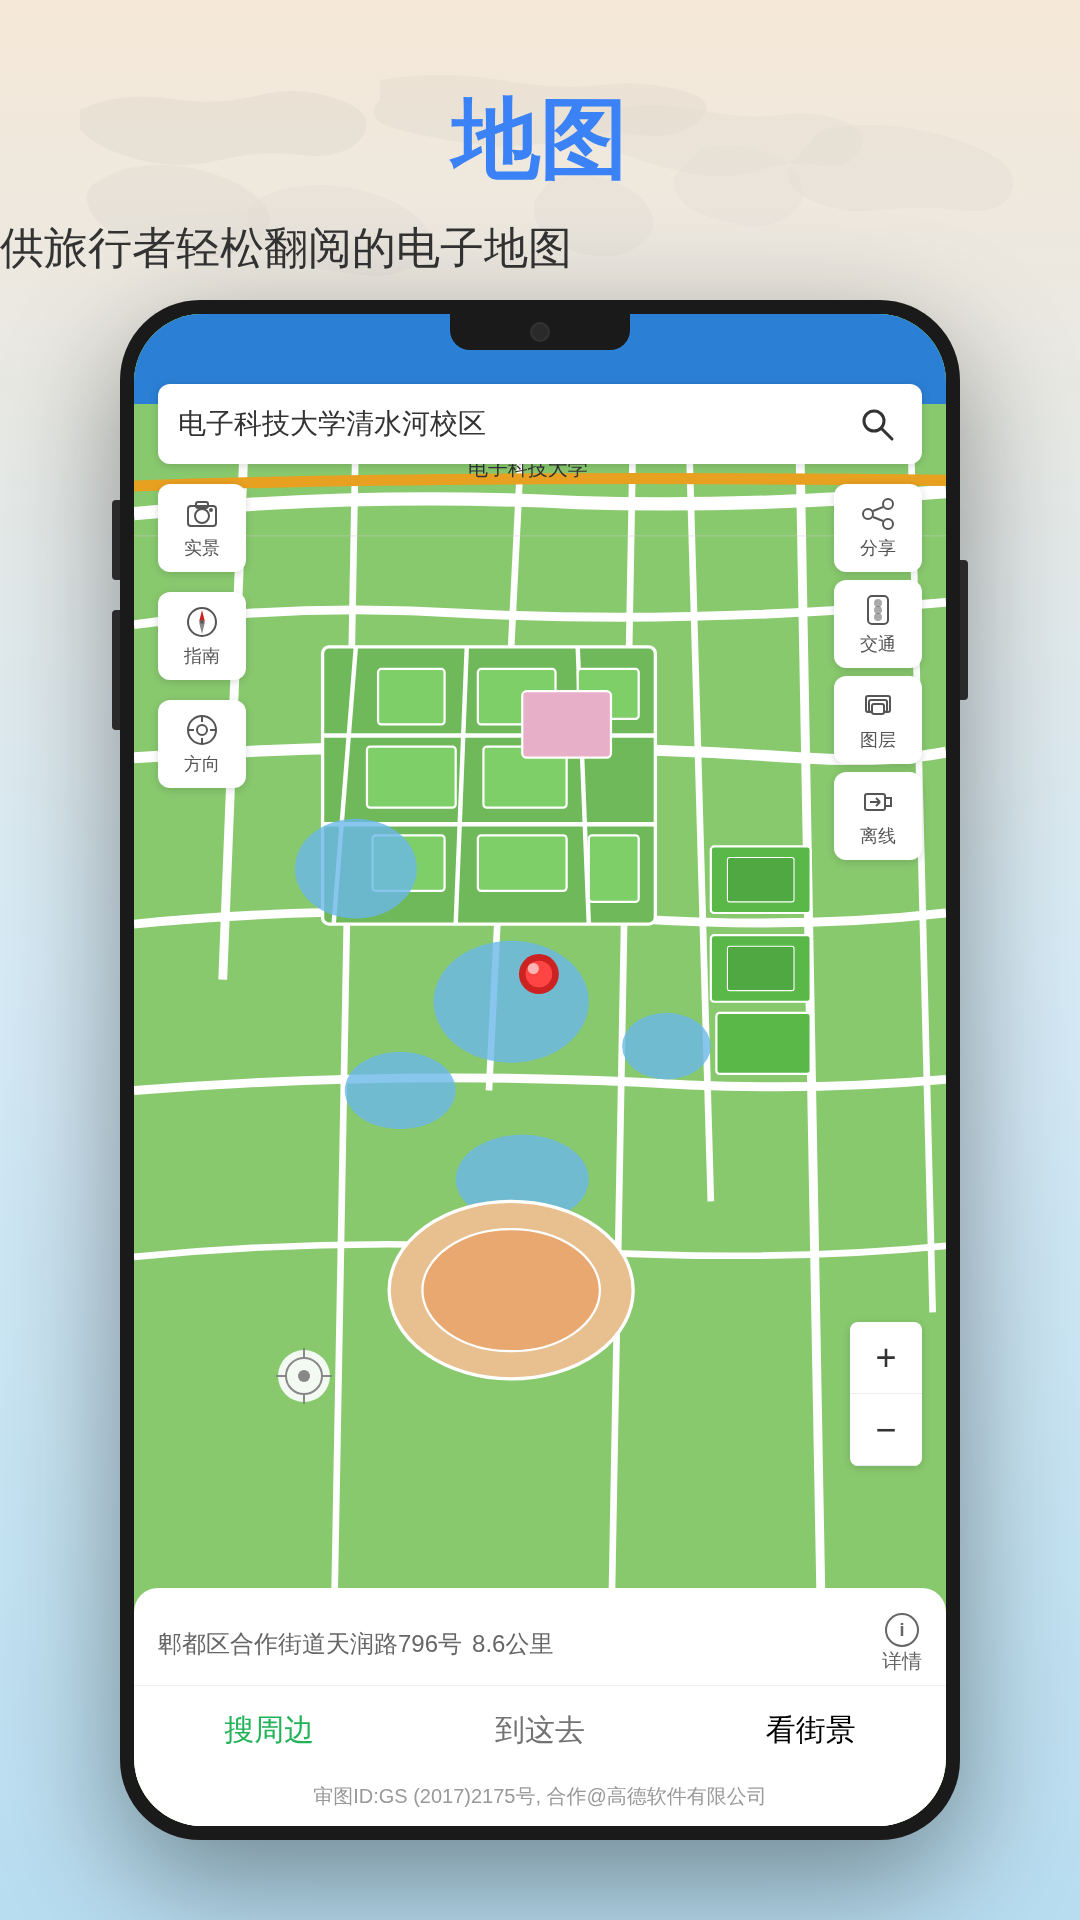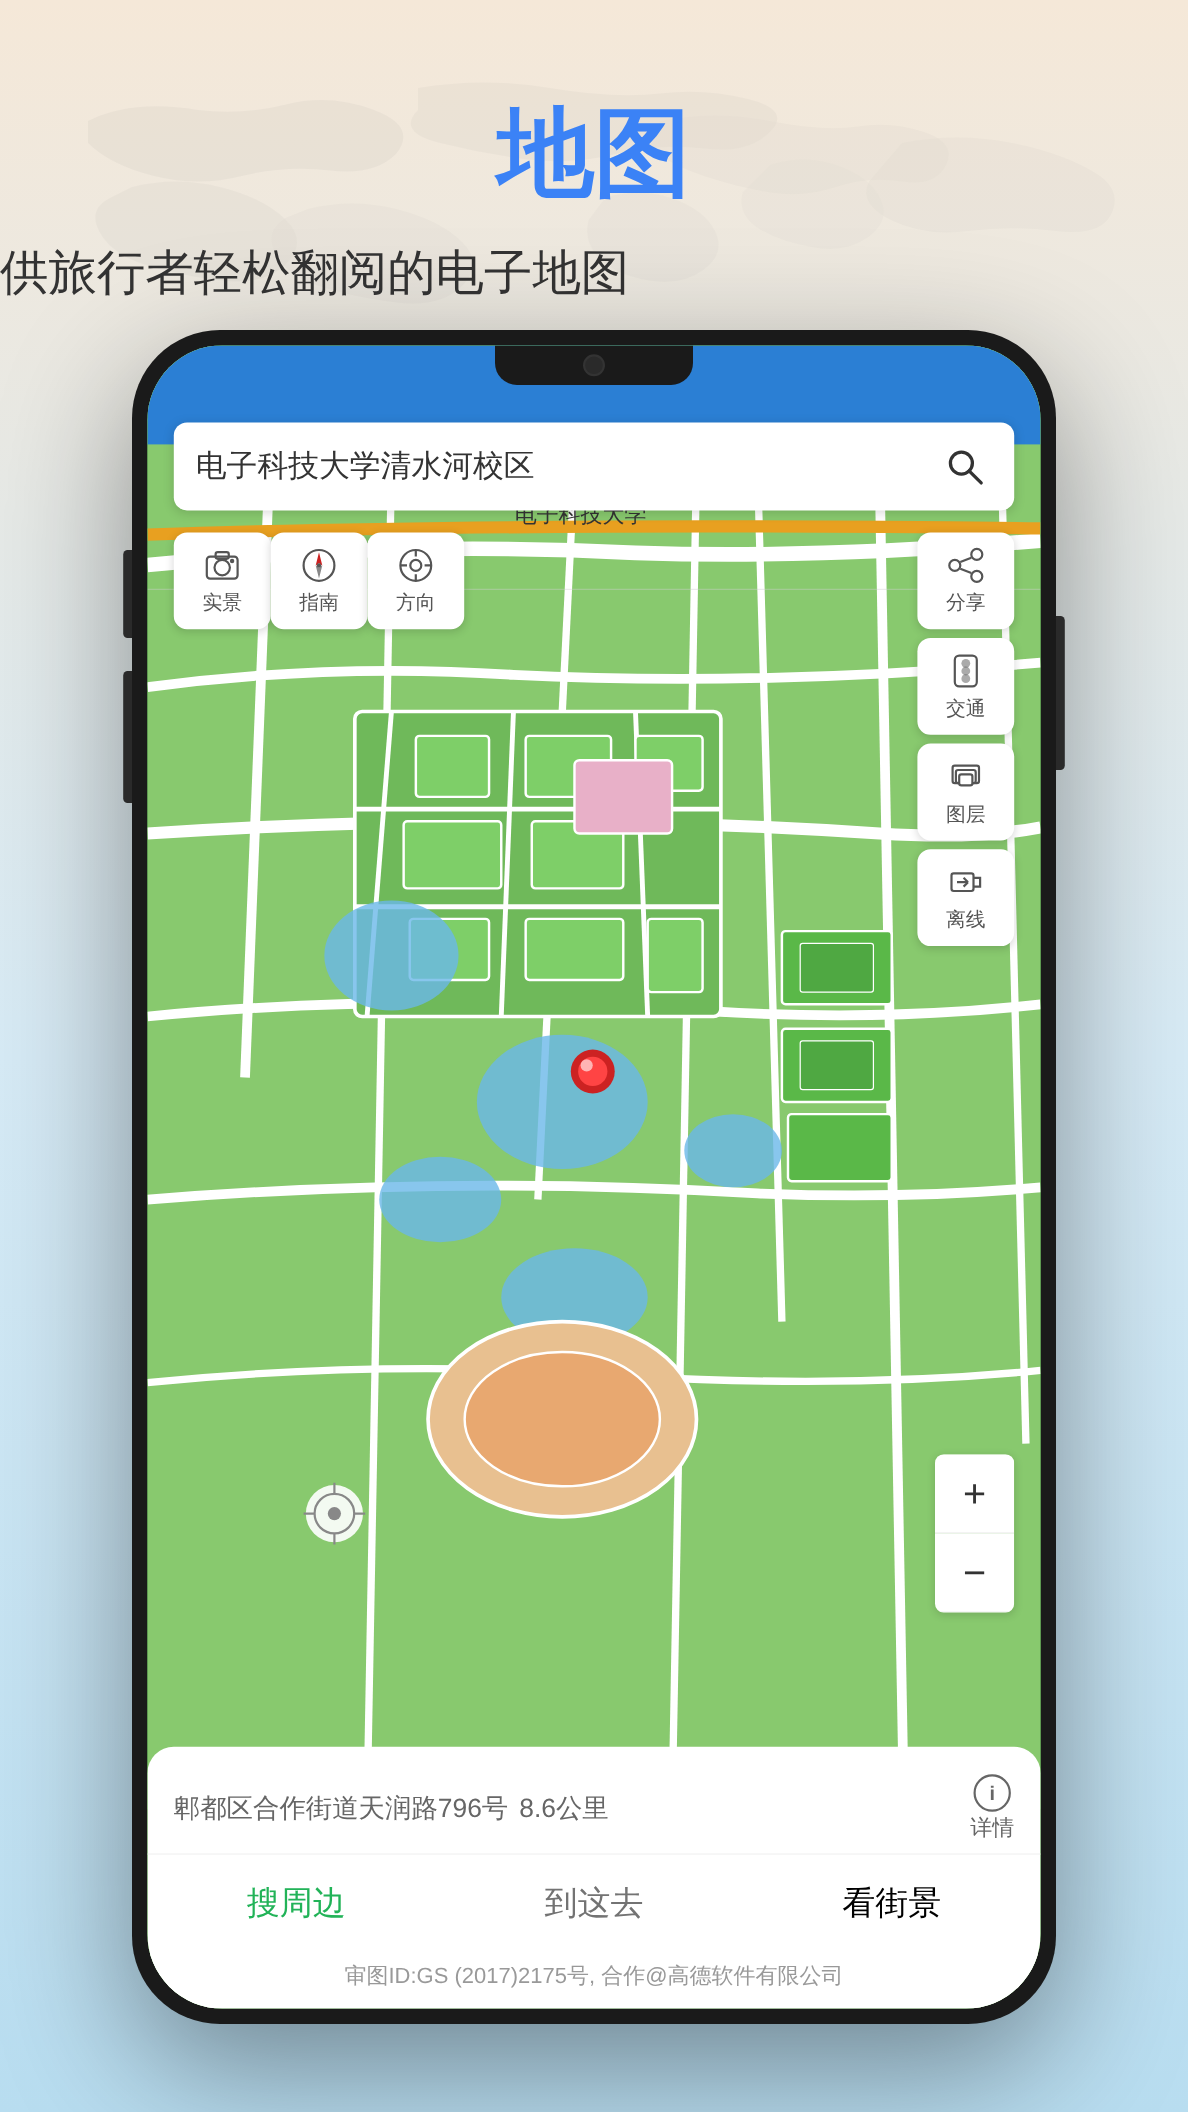--- a/index.html
+++ b/index.html
@@ -174,22 +174,22 @@
       right: 0;
       bottom: 0;
     }
 
     
     .left-controls {
       position: absolute;
       left: 24px;
       top: 170px;
       display: flex;
-      flex-direction: row;
-      gap: 0;
+      flex-direction: column;
+      gap: 20px;
       z-index: 15;
     }
 
     .control-btn {
       width: 88px;
       height: 88px;
       background: white;
       border-radius: 12px;
       display: flex;
       flex-direction: column;

